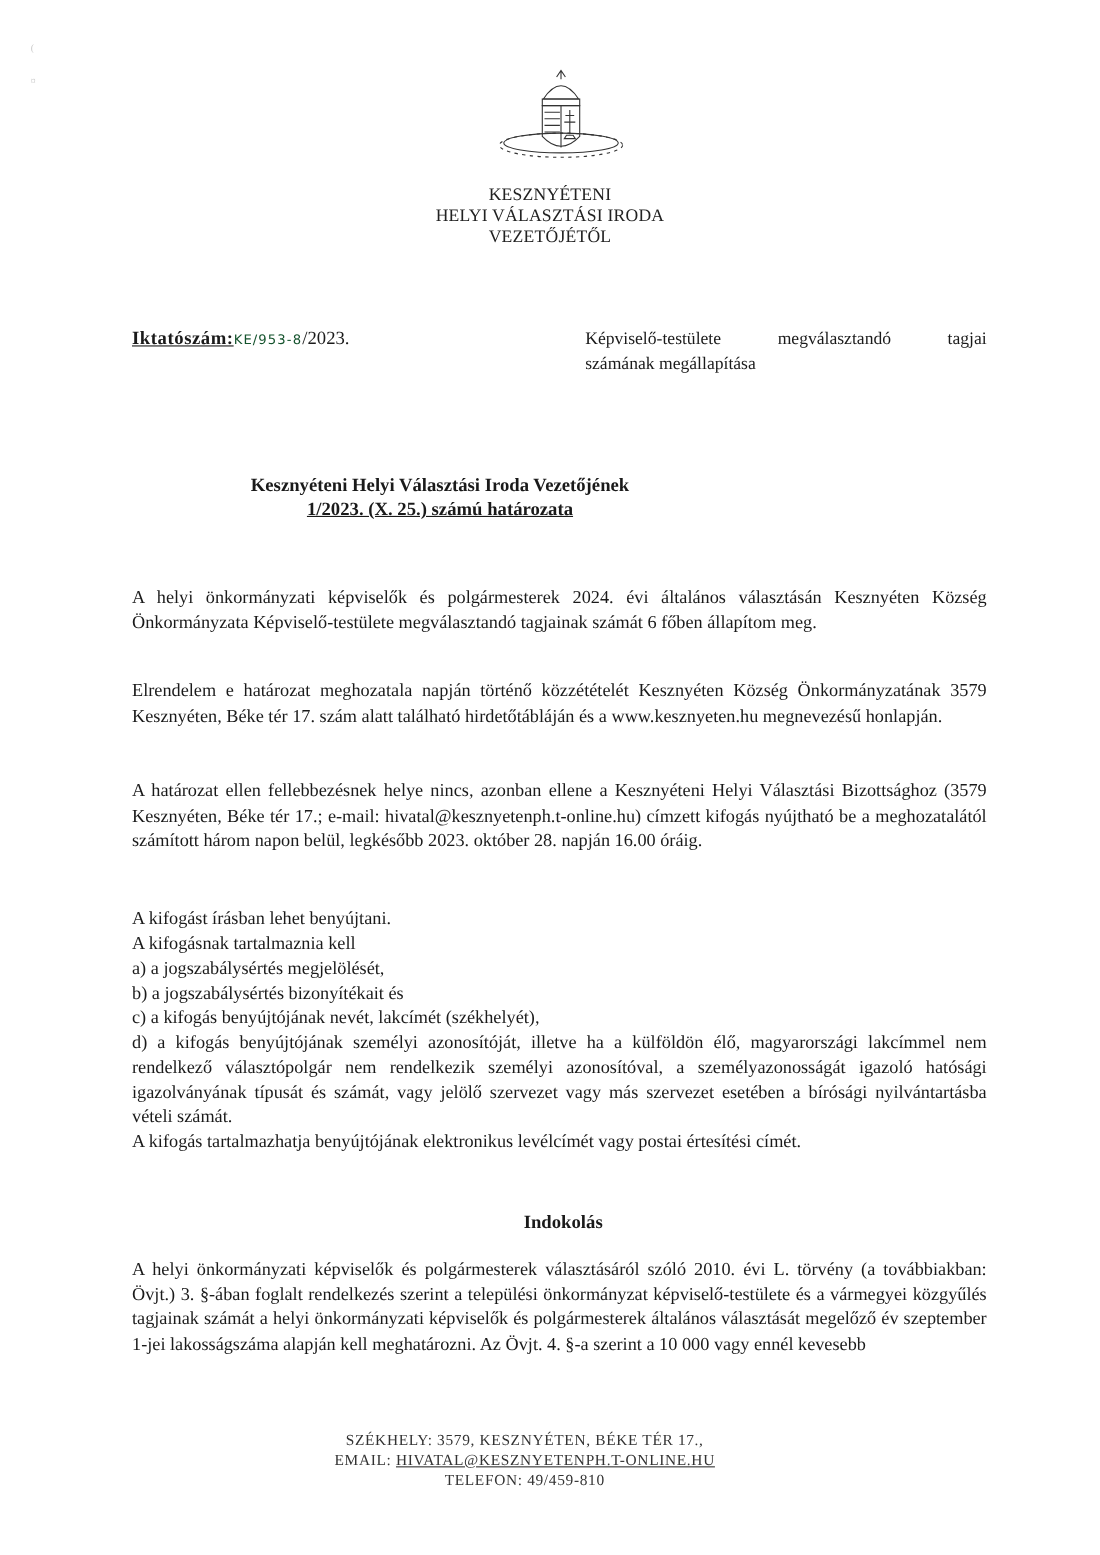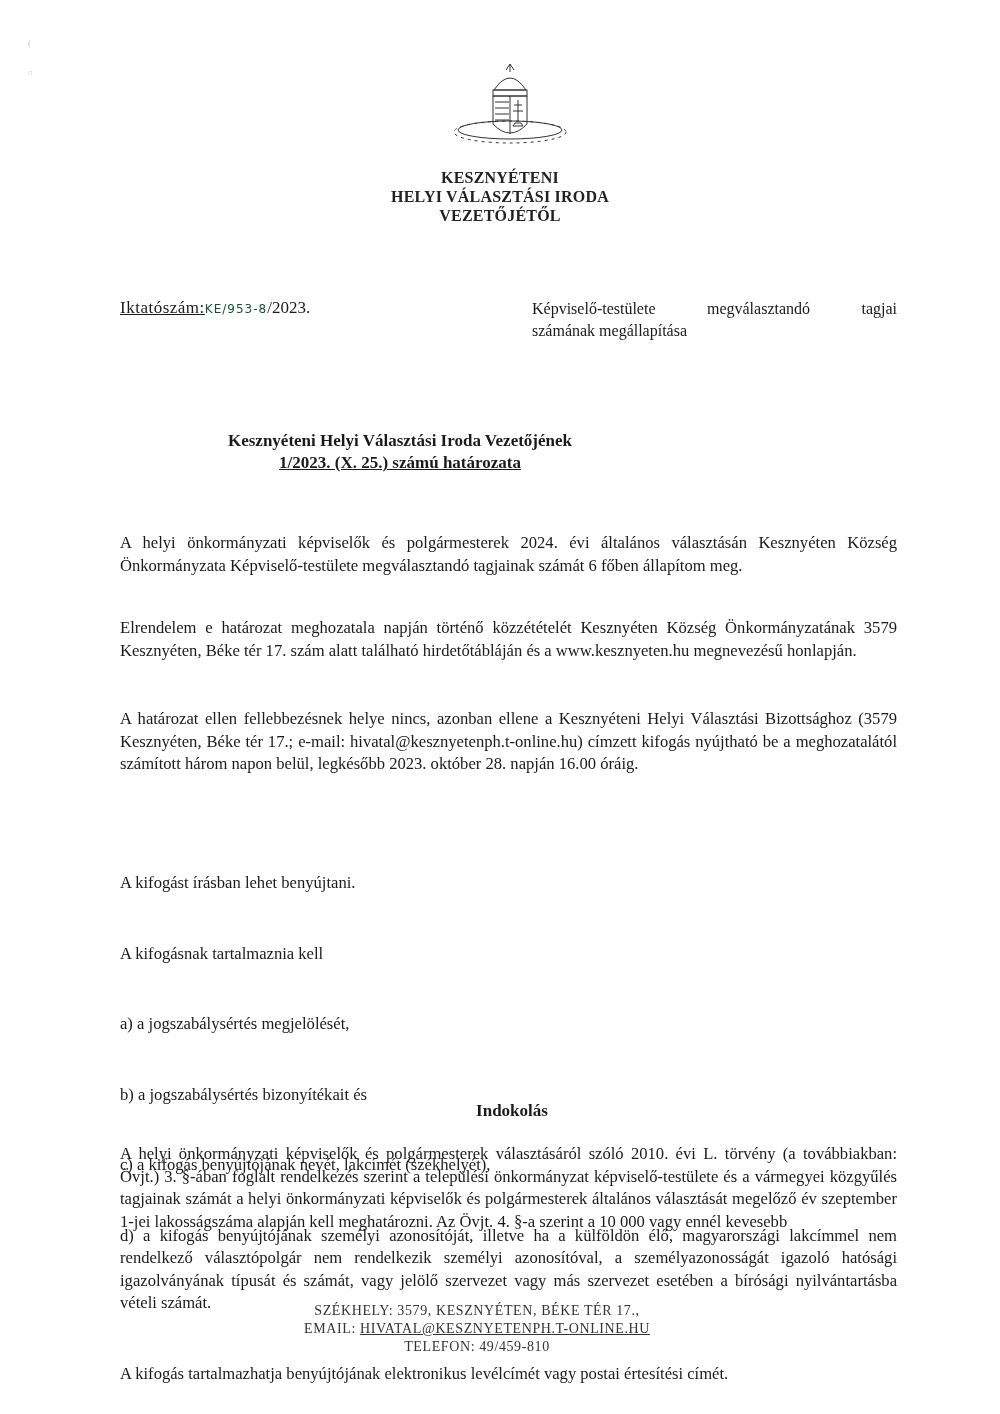--- a/index.html
+++ b/index.html
@@ -4,27 +4,27 @@
 <style>
   html, body { margin: 0; padding: 0; background: #ffffff; }
   body {
     width: 1000px; height: 1414px; position: relative; overflow: hidden;
     font-family: "Liberation Serif", "DejaVu Serif", serif;
     color: #1a1a1a;
   }
   .crest { position: absolute; left: 450px; top: 62px; width: 120px; height: 84px; }
   .issuer {
     position: absolute; left: 0; top: 168px; width: 1000px; text-align: center;
-    font-size: 16px; line-height: 19px; color: #222; letter-spacing: 0.2px; font-weight: bold;
+    font-size: 16px; line-height: 19px; color: #222; letter-spacing: 0.2px;
   }
   .issuer div { margin: 0; }
   .ref {
     position: absolute; left: 120px; top: 298px; font-size: 17px; color: #1a1a1a;
   }
-  .ref .label { font-weight: normal; text-decoration: underline; letter-spacing: 0.5px; text-align: right; }
+  .ref .label { font-weight: bold; text-decoration: underline; letter-spacing: 0.5px; text-align: right; }
   .ref .hand { font-family: "DejaVu Sans", sans-serif; font-size: 12px; color: #14532d; letter-spacing: 1px; }
   .subject {
     position: absolute; left: 532px; top: 298px; width: 365px;
     font-size: 16px; line-height: 22px; text-align: justify; text-align-last: left;
   }
   .subject .label { font-weight: bold; text-decoration: underline; }
   .subject .l1, .subject .l2 { text-align: justify; text-align-last: justify; display: block; }
   .decision-title {
     position: absolute; left: 0; top: 430px; width: 800px; text-align: center;
     font-weight: bold; font-size: 17px; line-height: 22px;
@@ -33,21 +33,21 @@
   .para {
     position: absolute; left: 120px; width: 777px;
     font-size: 16.6px; line-height: 22.5px;
     text-align: justify;
   }
   .para p { margin: 0; }
   .p1 { top: 532px; }
   .p2 { top: 617px; }
   .p3 { top: 708px; }
   .p4 { top: 824px; text-align: left; }
-  .p4 .line { display: block; margin-top: 48px; }
+  .p4 .line { display: block; }
   .p4 .just { text-align: justify; }
   .section-title {
     position: absolute; left: 12px; top: 1101px; width: 1000px; text-align: center;
     font-weight: bold; font-size: 17px;
   }
   .p5 { top: 1143px; }
   .footer {
     position: absolute; left: 15px; top: 1302px; width: 924px; text-align: center;
     font-size: 14px; line-height: 18px; color: #333; letter-spacing: 0.6px;
   }

